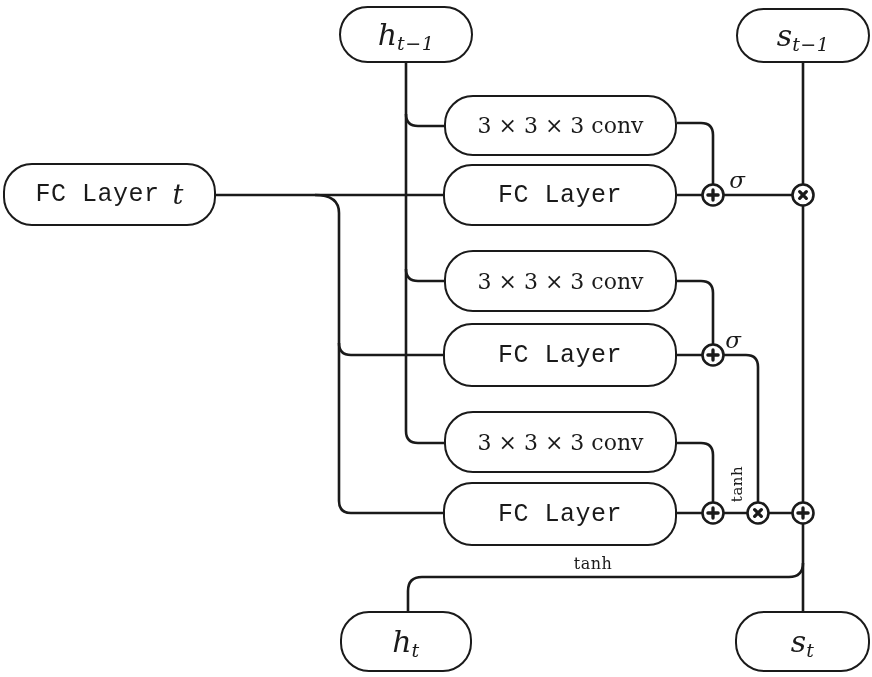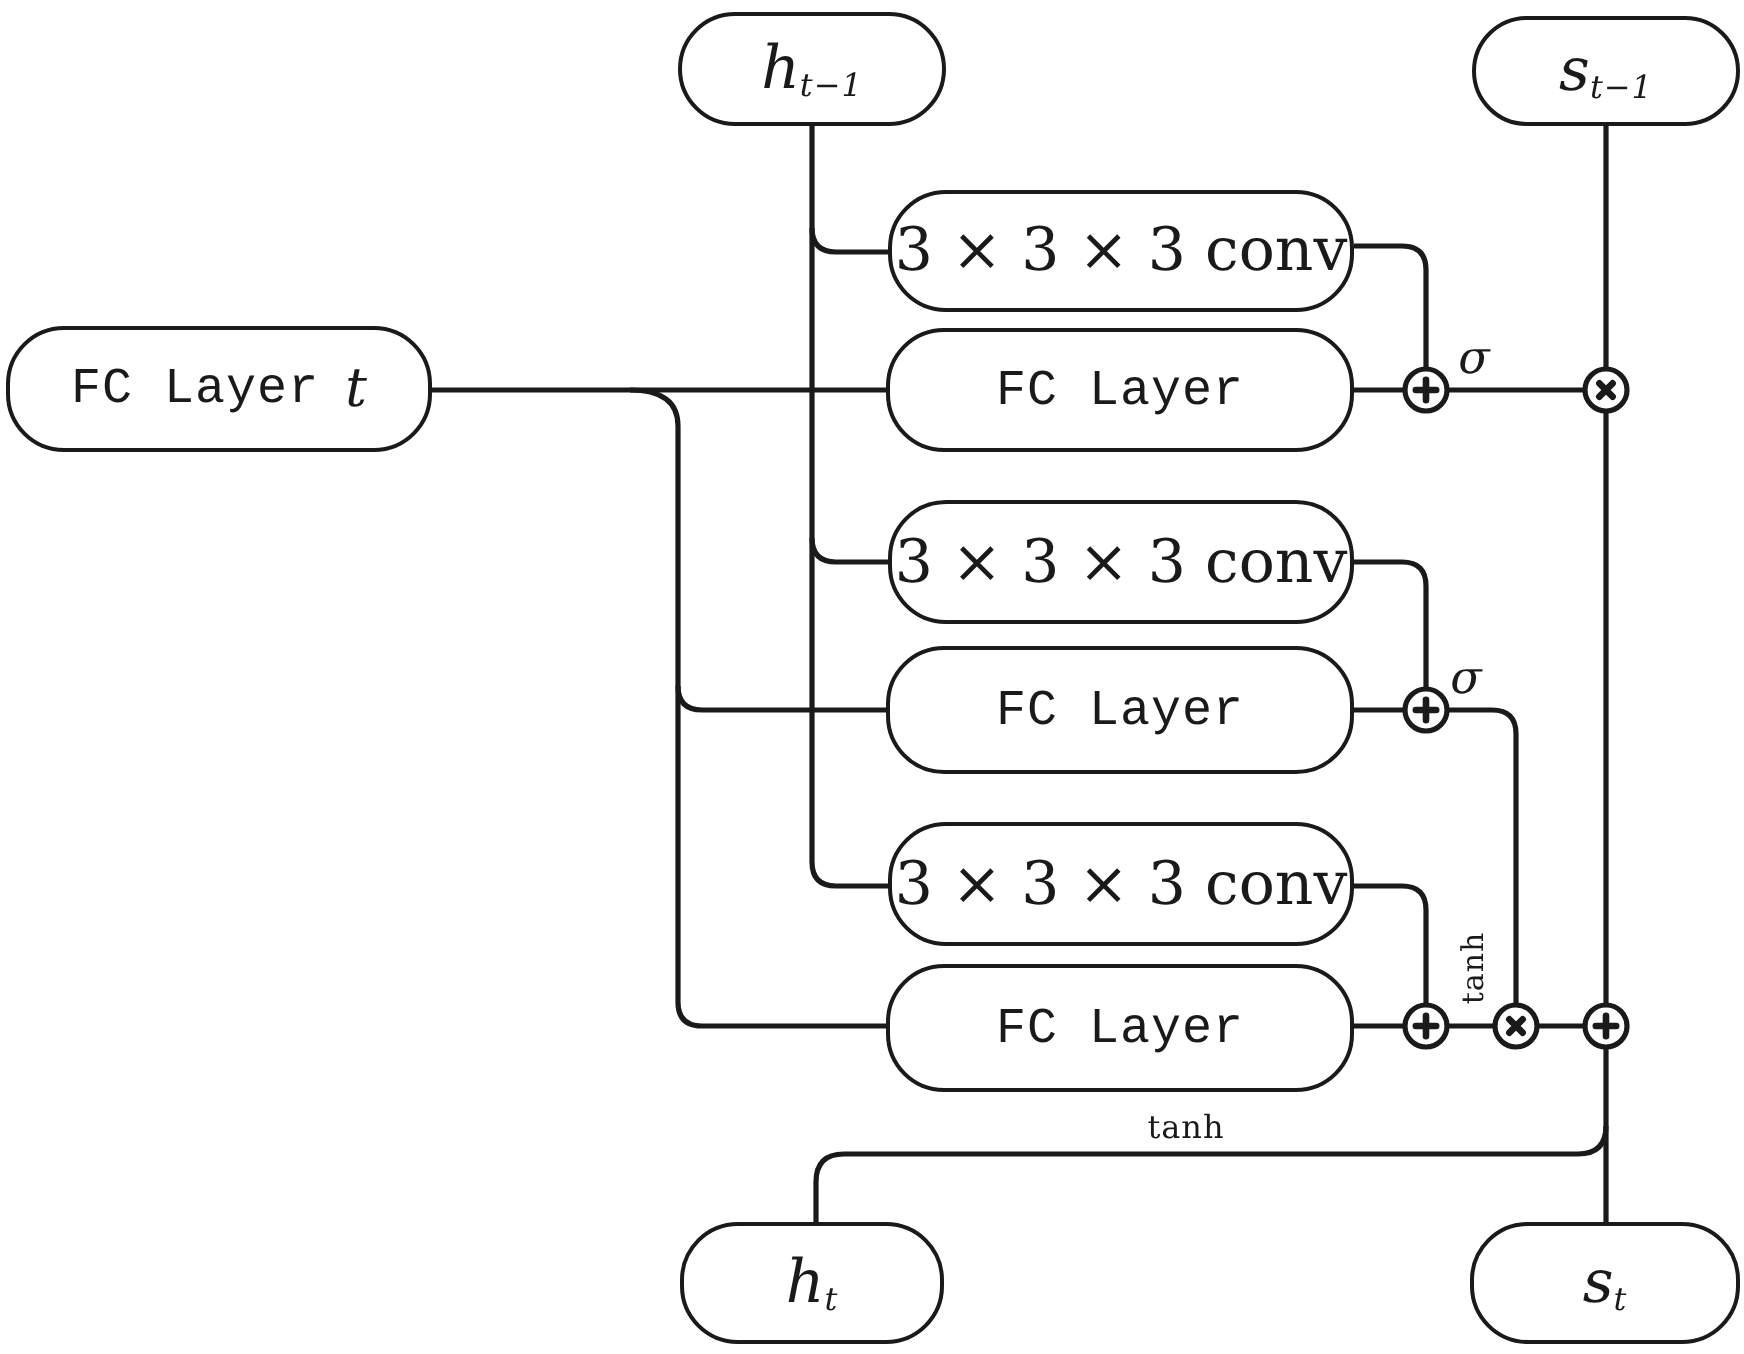--- a/index.html
+++ b/index.html
@@ -31,30 +31,30 @@
     align-items: center;
     justify-content: center;
     white-space: nowrap;
   }
   .node .plain {
     font-size: 25px;
     letter-spacing: 0.5px;
     font-family: Liberation Mono, monospace;
   }
   .node .conv-text {
-    font-size: 30px;
+    font-size: 22px;
     text-align: right;
   }
   .node .var {
     font-style: italic;
     font-size: 30px;
   }
   .node .sub {
     font-style: italic;
-    font-size: 16px;
+    font-size: 19px;
     position: relative;
     top: 8px;
     letter-spacing: 0.5px;
     text-align: center;
   }
   .node .suffix-t {
     font-style: italic;
     font-size: 27px;
     margin-left: 13px;
   }

